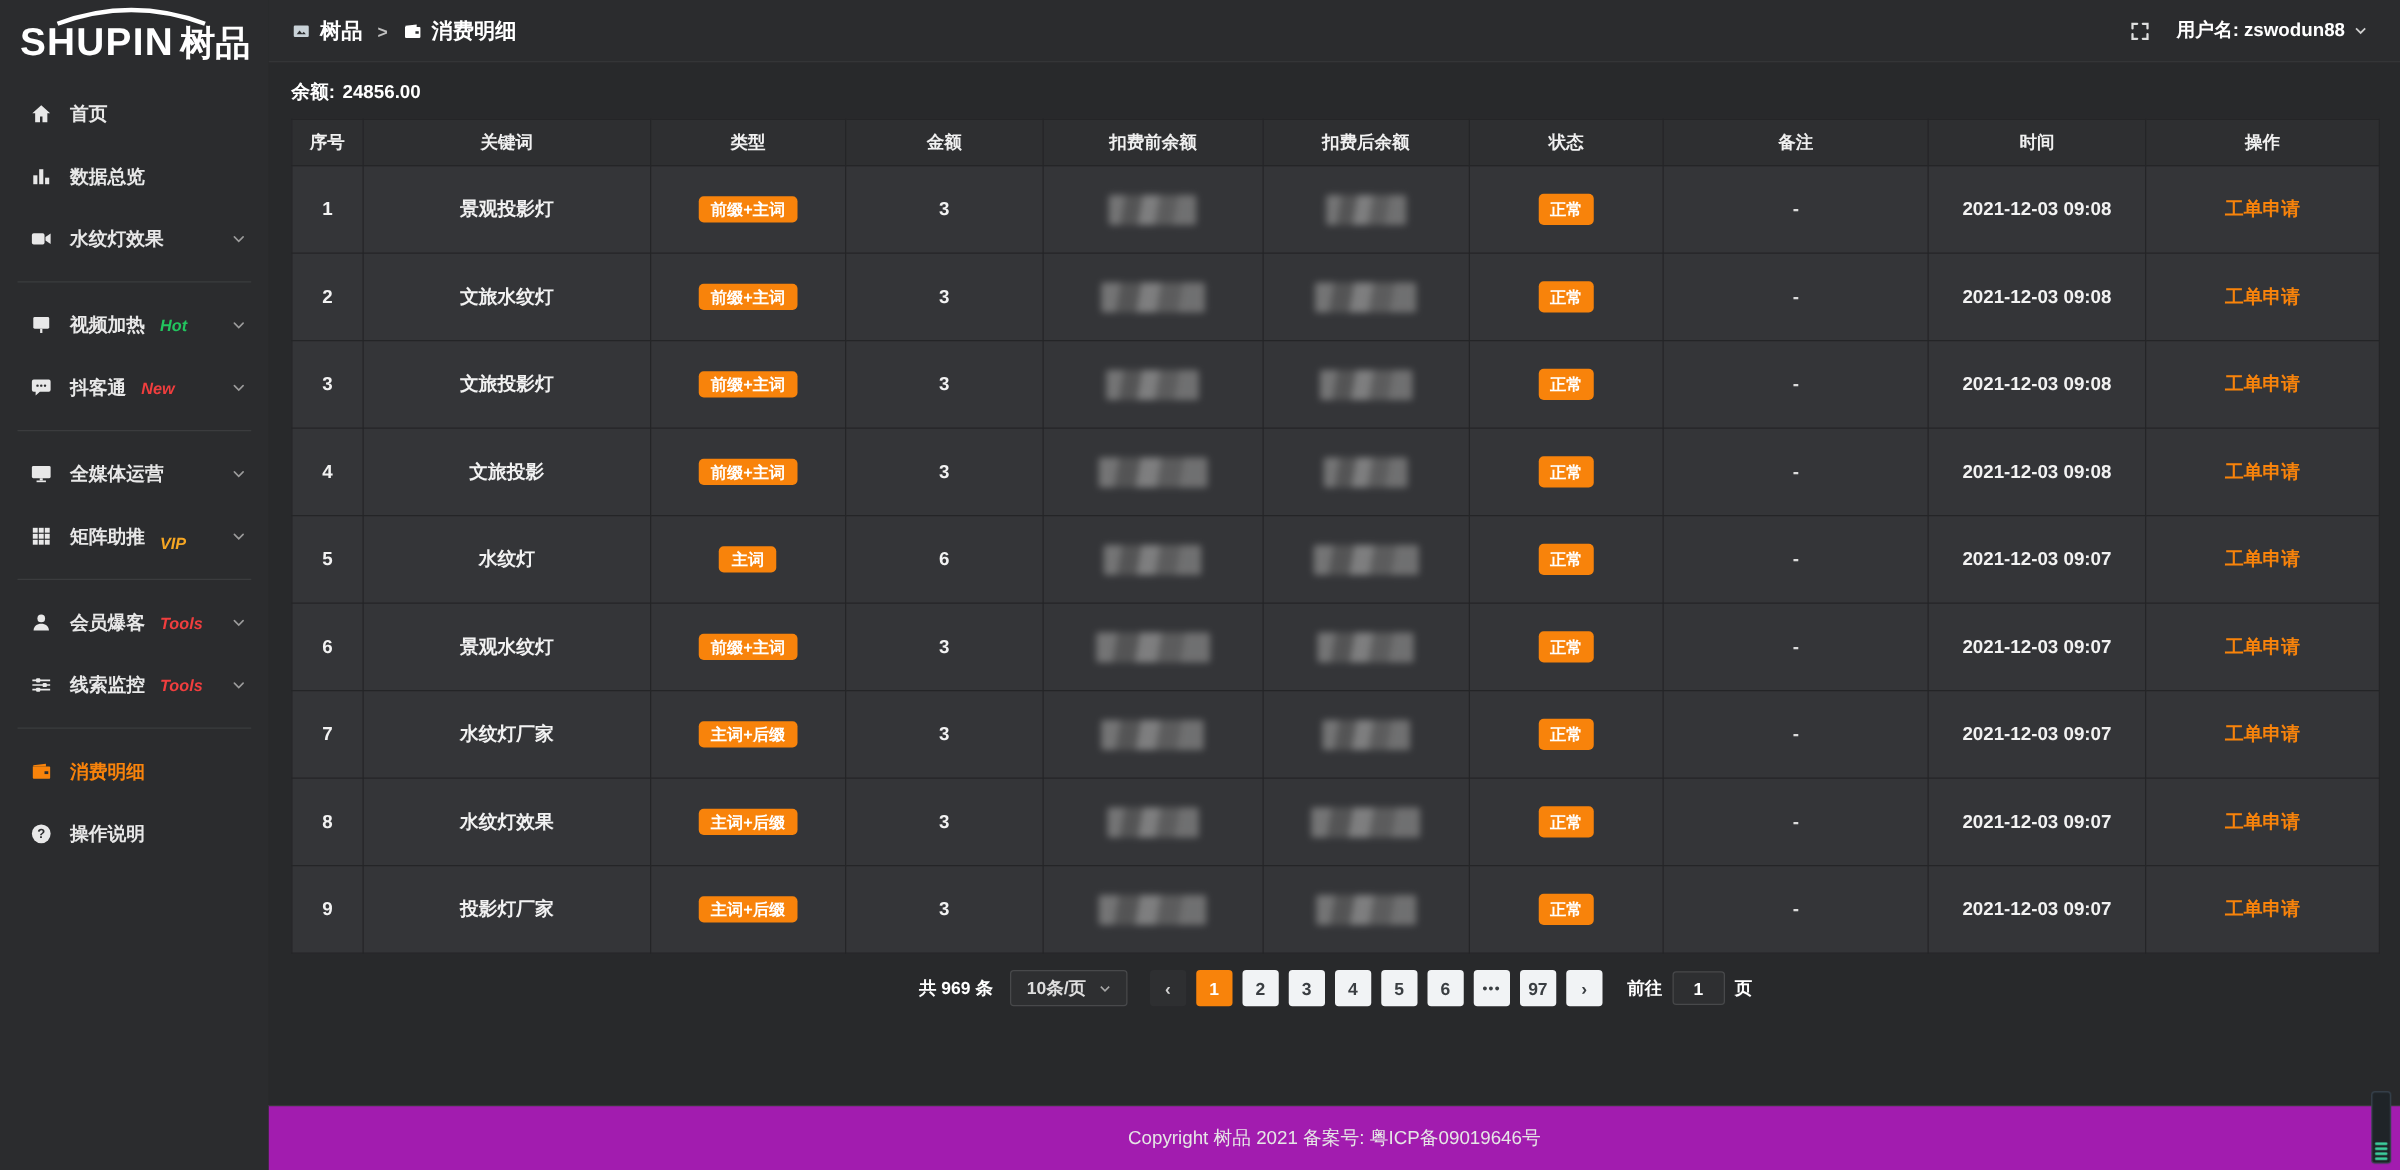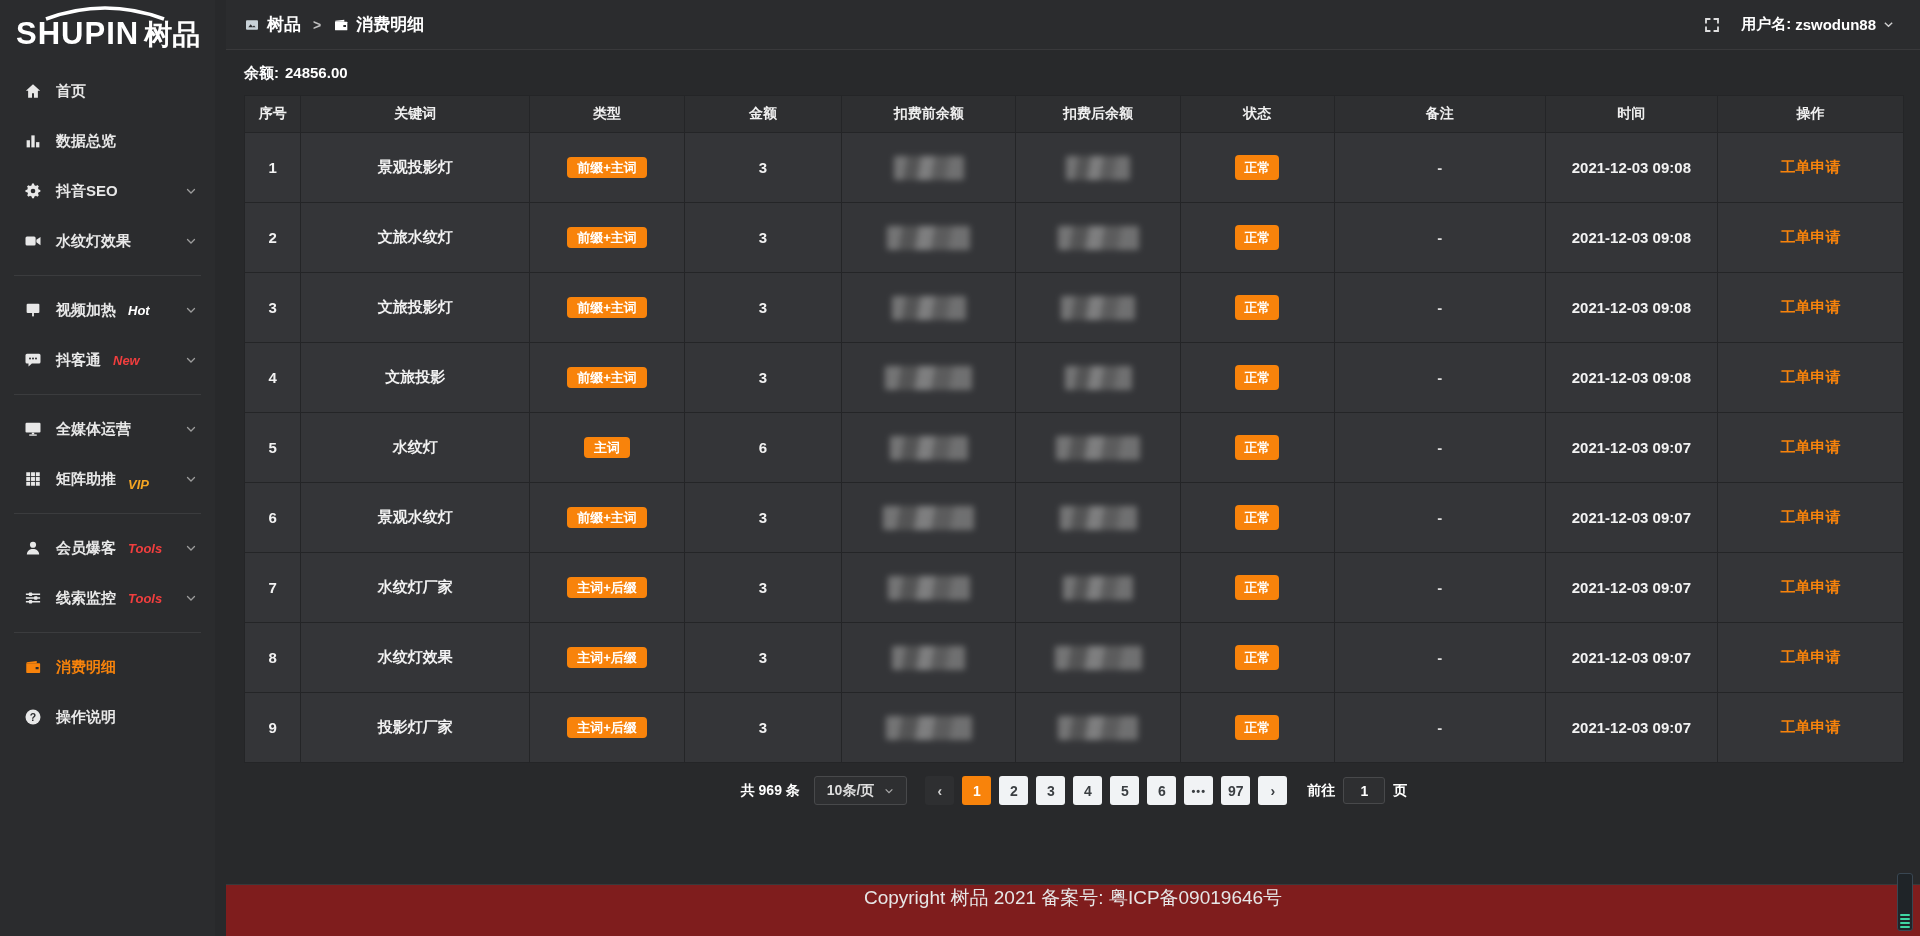--- a/index.html
+++ b/index.html
@@ -1,21 +1,21 @@
 <!DOCTYPE html>
 <html><head>
 <meta charset="utf-8">
 <style>
   * { box-sizing: border-box; margin: 0; padding: 0; }
   html,body { width:1920px; height:936px; }
   body {
     font-family: "Liberation Sans", "DejaVu Sans", sans-serif;
     background:#28292b; color:#fff; overflow:hidden;
   }
-  .app { display:flex; width:100%; height:100%;gap:11px; }
+  .app { display:flex; width:100%; height:100%; }
 
   
   .sidebar { flex:0 0 215px; width:215px; background:#2b2c2e; height:100%; }
   .logo { position:relative; height:58px; padding:16px 0 0 16px; white-space:nowrap; cursor:pointer; }
   .logo-arc { position:absolute; top:5px; left:42px; width:126px; height:16px; }
   .logo-en { font-size:31px; font-weight:900; letter-spacing:1px; color:#fff; }
   .logo-cn { font-size:28px; font-weight:900; margin-left:5px; color:#fff; }
   .menu { padding-top:8px; }
   .menu-item { height:50px; display:flex; align-items:center; padding:0 18px 0 24px;
     color:#e8e8e8; font-size:15px; cursor:pointer; }
@@ -78,22 +78,22 @@
     font-weight:700; font-size:14px; cursor:pointer; font-family:inherit; padding:0 6px; }
   .pg-btn.prev { background:#2e2f31; color:#d0d0d0; margin-left:10px; }
   .pg-btn.page.active { background:#f8830b; color:#fff; }
   .pg-btn.more { letter-spacing:1px; font-size:11px; }
   .goto-label { margin-left:12px; font-weight:700; }
   .goto-input { width:42px; height:27px; background:#2e2f31; border:1px solid #48494b; border-radius:3px;
     color:#fff; text-align:center; font-size:14px; font-weight:700; font-family:inherit; }
   .goto-suffix { font-weight:700; }
 
   
-  .footer { height:52px; flex:0 0 52px; background:#7f1d1d; border-top:1px solid #38393b;
-    display:flex; justify-content:center; font-size:19px; color:#e6e6e6; }
+  .footer { height:52px; flex:0 0 52px; background:#a21caf; border-top:1px solid #38393b;
+    display:flex; align-items:center; justify-content:center; font-size:15px; color:#e6e6e6; }
 
   
   .floating-widget { position:fixed; right:7px; bottom:5px; width:16px; height:58px;
     background:#1f2428; border:1px solid #394652; border-radius:3px; cursor:pointer;
     display:flex; flex-direction:column; justify-content:flex-end; padding:2px; gap:2px; }
   .fw-bar { height:2px; border-radius:1px; background:#3fd6a3; }
 </style>
 </head>
 <body>
 
@@ -121,55 +121,41 @@
               <rect x="3.5" y="11" width="4.4" height="9.5"></rect>
               <rect x="9.8" y="4.5" width="4.4" height="16"></rect>
               <rect x="16.1" y="13.5" width="4.4" height="7"></rect>
             </svg>
           </span>
           <span class="mi-label">数据总览</span>
         </div>
         <div class="menu-item">
           <span class="mi-icon">
             <svg viewBox="0 0 24 24">
-              <path d="M10.7 2h2.6l.5 2.3a8 8 0 012.1.9l2-1.2 1.9 1.9-1.2 2a8 8 0 01.9 2.1l2.3.5v2.6l-2.3.5a8 8 0 01-.9 2.1l1.2 2-1.9 1.9-2-1.2a8 8 0 01-2.1.9l-.5 2.3h-2.6l-.5-2.3a8 8 0 01-2.1-.9l-2 1.2-1.9-1.9 1.2-2a8 8 0 01-.9-2.1L2 13.3v-2.6l2.3-.5a8 8 0 01.9-2.1l-1.2-2 1.9-1.9 2 1.2a8 8 0 012.1-.9z"></path>
-              <circle cx="12" cy="12" r="3.1" fill="#2b2c2e"></circle>
-            </svg>
-          </span>
-          <span class="mi-label">抖音SEO</span>
-          <span class="mi-chevron">
-            <svg viewBox="0 0 24 24" fill="none" stroke="currentColor" stroke-width="2.6" stroke-linecap="round">
-              <path d="M5 9l7 7 7-7"></path>
-            </svg>
-          </span>
-        </div>
-        <div class="menu-item">
-          <span class="mi-icon">
-            <svg viewBox="0 0 24 24">
               <rect x="2" y="6" width="13.5" height="12" rx="2"></rect>
               <path d="M16.5 10.2L22 6.5v11l-5.5-3.7z"></path>
             </svg>
           </span>
           <span class="mi-label">水纹灯效果</span>
           <span class="mi-chevron">
             <svg viewBox="0 0 24 24" fill="none" stroke="currentColor" stroke-width="2.6" stroke-linecap="round">
               <path d="M5 9l7 7 7-7"></path>
             </svg>
           </span>
         </div>
         <hr class="menu-divider">
         <div class="menu-item">
           <span class="mi-icon">
             <svg viewBox="0 0 24 24">
               <rect x="3.5" y="3.5" width="17" height="12.5" rx="1.5"></rect>
               <rect x="10.8" y="16" width="2.4" height="4.5"></rect>
             </svg>
           </span>
           <span class="mi-label">视频加热</span>
-          <span class="mi-badge" style="color: #ffffff;">Hot</span>
+          <span class="mi-badge" style="color: #22c55e;">Hot</span>
           <span class="mi-chevron">
             <svg viewBox="0 0 24 24" fill="none" stroke="currentColor" stroke-width="2.6" stroke-linecap="round">
               <path d="M5 9l7 7 7-7"></path>
             </svg>
           </span>
         </div>
         <div class="menu-item">
           <span class="mi-icon">
             <svg viewBox="0 0 24 24">
               <path d="M4 3.5h16a2 2 0 012 2v9a2 2 0 01-2 2h-9.5L6 20.5v-4H4a2 2 0 01-2-2v-9a2 2 0 012-2z"></path>

